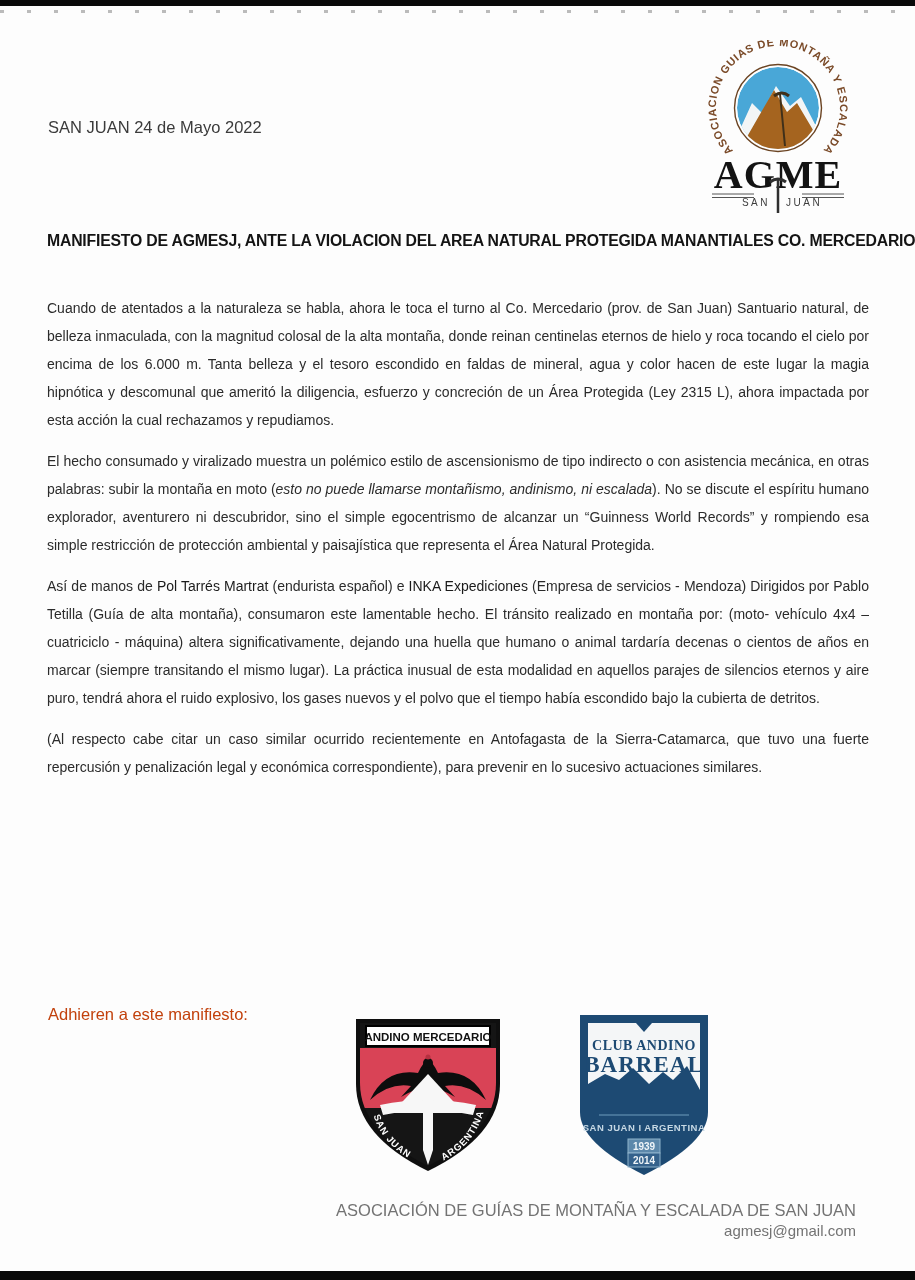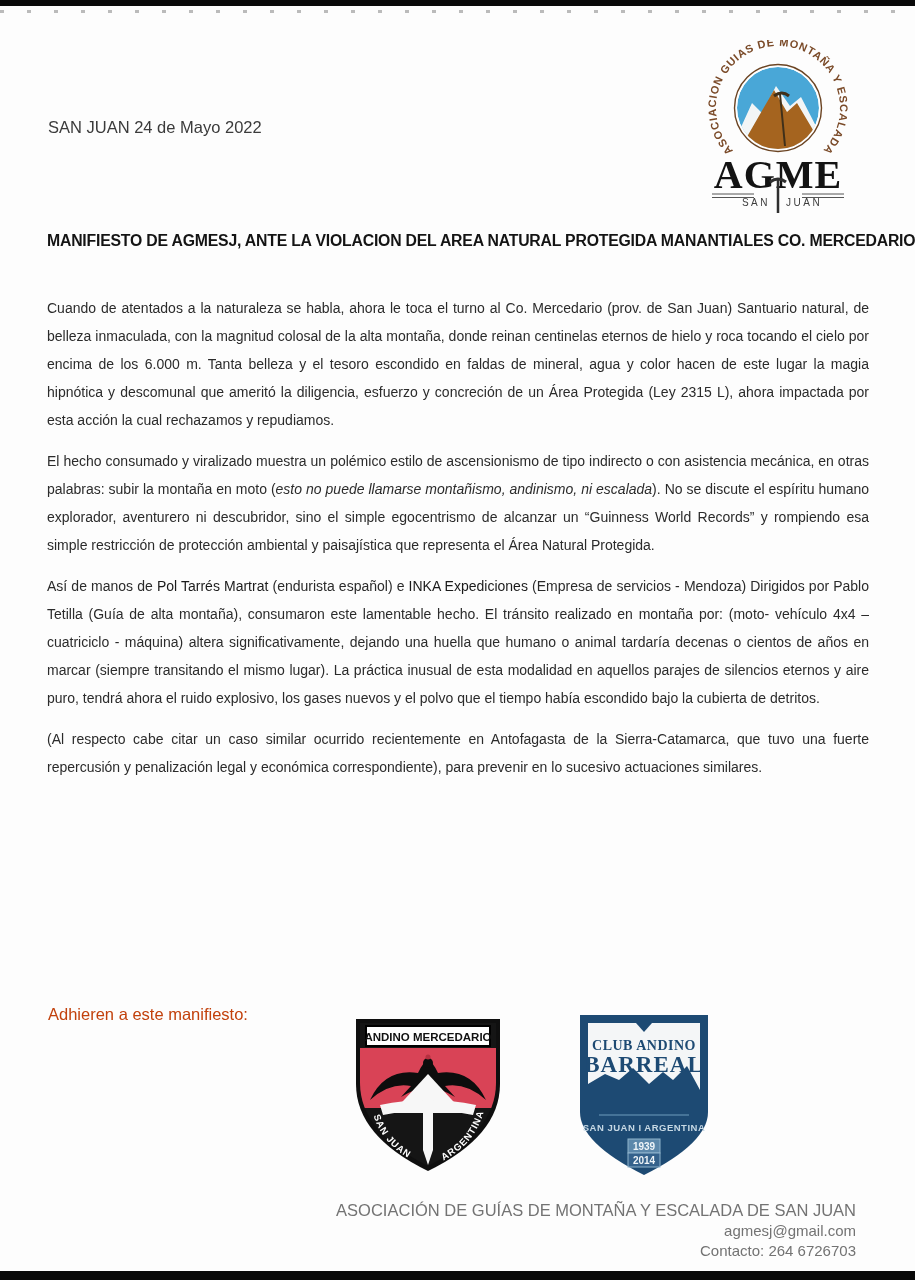--- a/index.html
+++ b/index.html
@@ -147,17 +147,16 @@
       <rect x="53" y="127" width="32" height="14" fill="#5c88ab" stroke="#8fb3cc" stroke-width="1"></rect>
       <text x="69" y="138" text-anchor="middle" font-size="10" font-weight="bold" fill="#eef4f8">1939</text>
       <rect x="53" y="141" width="32" height="14" fill="#35628c" stroke="#8fb3cc" stroke-width="1"></rect>
       <text x="69" y="152" text-anchor="middle" font-size="10" font-weight="bold" fill="#eef4f8">2014</text>
     </g>
   </svg>
 
   <div class="footer">
     <div class="org">ASOCIACIÓN DE GUÍAS DE MONTAÑA Y ESCALADA DE SAN JUAN</div>
     <div class="email">agmesj@gmail.com</div>
-    <div class="phone">Contacto: 264 6726703</div>
   </div>
 
   <div class="bar-bottom"></div>
 </div>
 
 </body></html>

